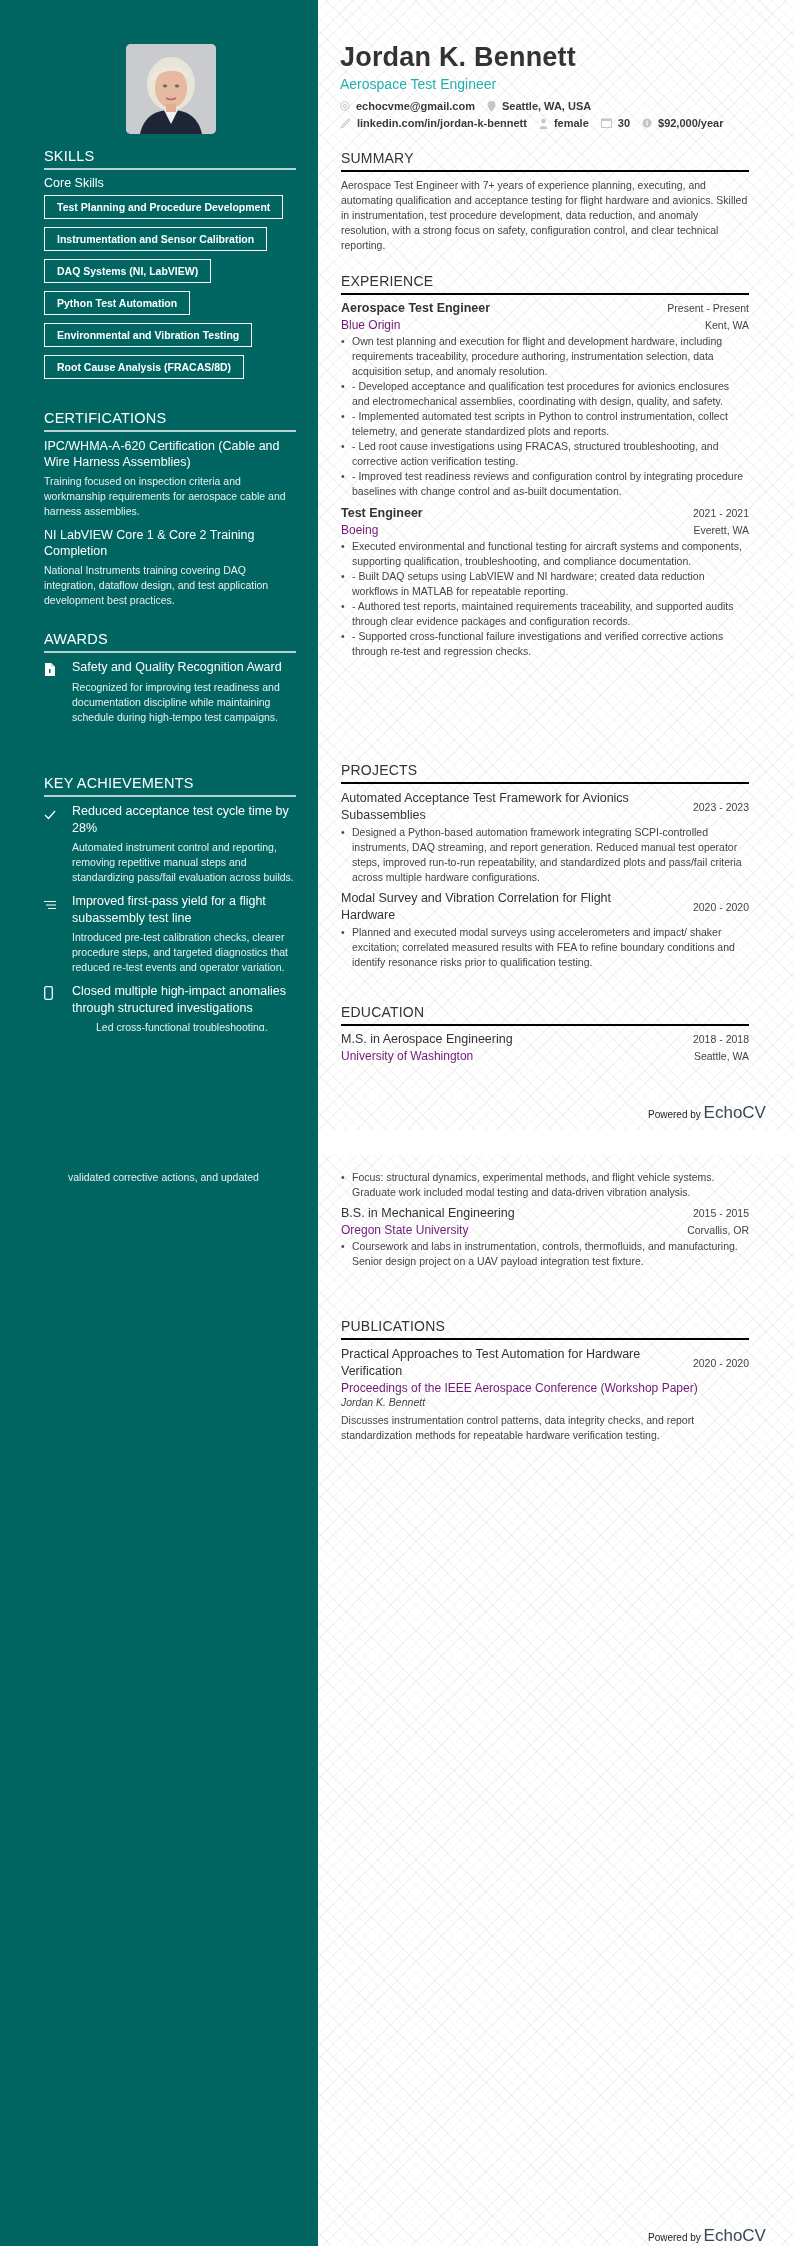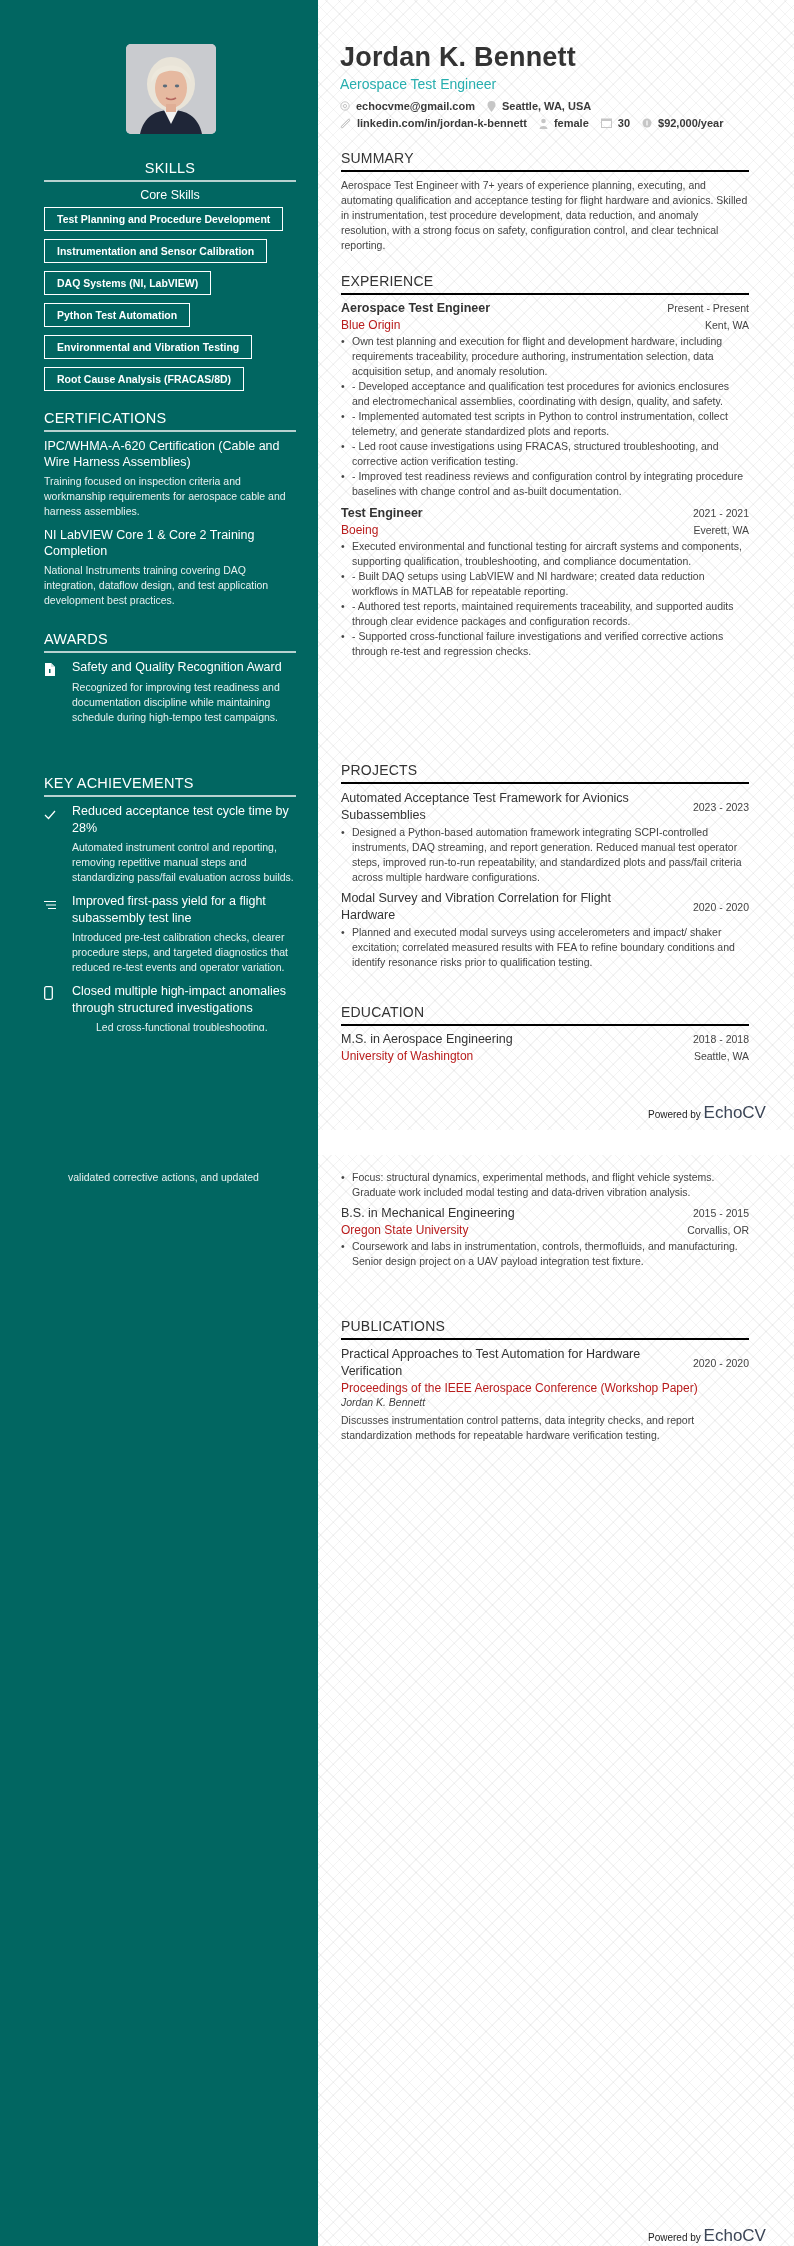--- a/index.html
+++ b/index.html
@@ -62,21 +62,21 @@
 
   .m-section { position: absolute; left: 341px; width: 408px; }
   .m-h {
     font-size: 14px; color: #333; letter-spacing: 0.2px;
     padding-bottom: 4px; border-bottom: 2px solid #000000; margin-bottom: 6px;
   }
   .p { font-size: 10.5px; line-height: 15px; color: #444; }
   .row { display: flex; justify-content: space-between; align-items: baseline; }
   .job-title { font-size: 12.5px; font-weight: 700; color: #333; }
   .date { font-size: 10.5px; color: #444; white-space: nowrap; }
-  .org { font-size: 12px; color: #b91c1c; }
+  .org { font-size: 12px; color: #701a75; }
   .loc { font-size: 10.5px; color: #444; }
   ul.b { list-style: none; margin-top: 2px; }
   ul.b li {
     position: relative; padding-left: 11px; font-size: 10.5px; line-height: 15px; color: #444;
   }
   ul.b li::before { content: "•"; position: absolute; left: 0; top: 0; }
   .proj-title { font-size: 12.5px; color: #333; line-height: 16.5px; }
   .edu-title { font-size: 12.5px; color: #333; }
   .pub-author { font-size: 10.5px; font-style: italic; color: #444; margin-top: 1px; }
   .powered { position: absolute; font-size: 10px; color: #222; }
@@ -94,21 +94,21 @@
       <ellipse cx="45" cy="40" rx="24" ry="27" fill="#e9e4d8"></ellipse>
       <ellipse cx="45" cy="44" rx="16" ry="20" fill="#e6b9a0"></ellipse>
       <rect x="40" y="60" width="10" height="8" fill="#e0ae95"></rect>
       <path d="M25 38 C26 16 64 16 65 38 C60 26 40 22 29 34 Z" fill="#ede8dc"></path>
       <ellipse cx="39" cy="42" rx="2.2" ry="1.4" fill="#5a6b7a"></ellipse>
       <ellipse cx="51" cy="42" rx="2.2" ry="1.4" fill="#5a6b7a"></ellipse>
       <path d="M40 54 Q45 57 50 54" stroke="#b5675f" stroke-width="1.6" fill="none"></path>
     </svg>
   </div>
 
-  <div class="side-section" style="top:160px;text-align:center;">
+  <div class="side-section" style="top:148px;">
     <div class="side-h">SKILLS</div>
     <div class="side-sub">Core Skills</div>
     <div class="chips">
       <span class="chip">Test Planning and Procedure Development</span>
       <span class="chip">Instrumentation and Sensor Calibration</span>
       <span class="chip">DAQ Systems (NI, LabVIEW)</span>
       <span class="chip">Python Test Automation</span>
       <span class="chip">Environmental and Vibration Testing</span>
       <span class="chip">Root Cause Analysis (FRACAS/8D)</span>
     </div>

